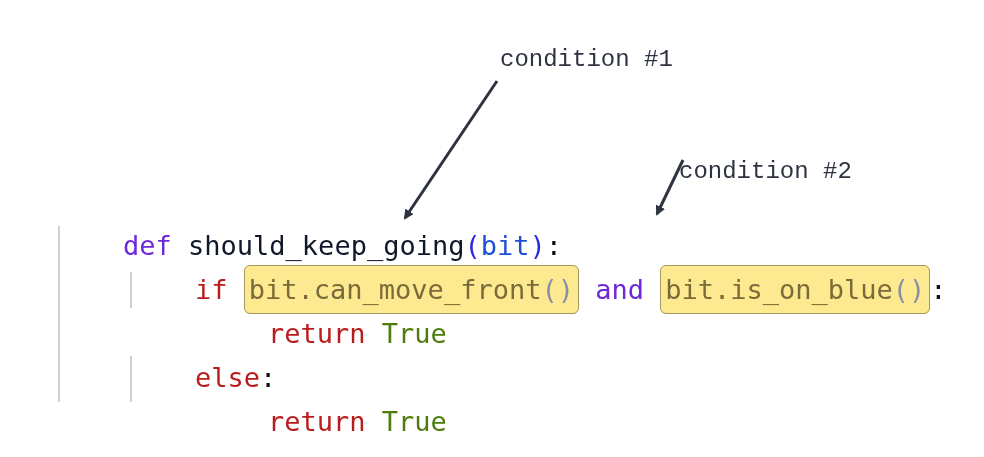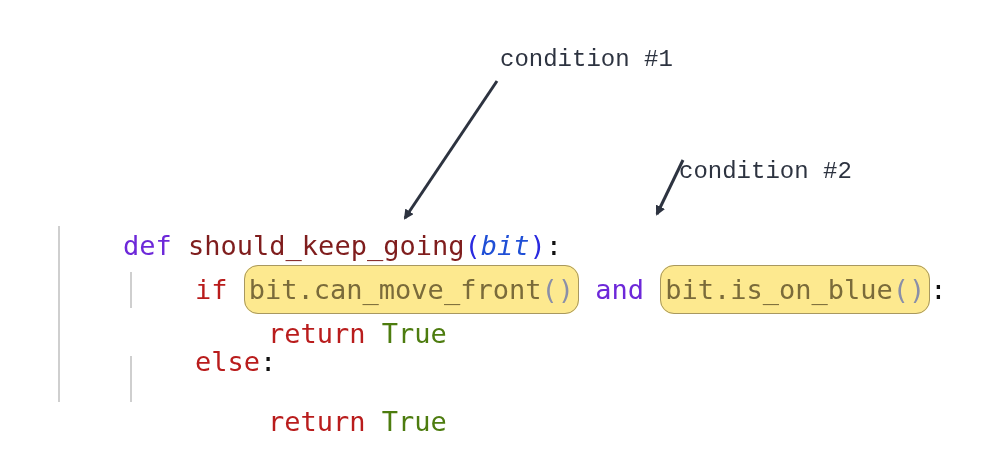--- a/index.html
+++ b/index.html
@@ -1,26 +1,26 @@
 <!DOCTYPE html>
 <html><head>
 <meta charset="utf-8">
 <style>
   html, body { margin:0; padding:0; background:#ffffff; }
   body { width:984px; height:457px; position:relative; overflow:hidden; font-family:"DejaVu Sans Mono", monospace; }
   .code { position:absolute; left:58px; top:180px; font-size:27px; line-height:44px; }
   .line { position:absolute; white-space:pre; height:44px; }
   .kw-blue { color:#6d28d9; }
   .kw-purple { color:#b91c1c; }
-  .fn { color:#7f1d1d;text-align:center; }
-  .param { color:#1f4fd6;font-style:italic; }
+  .fn { color:#0f172a;text-align:center; }
+  .param { color:#1f4fd6; }
   .paren { color:#2a2ae0; }
   .const { color:#4d7c0f; }
   .punct { color:#111; }
-  .hl { background:#fde98f; border:1.5px solid #a89860; border-radius:14px; padding:8px 4px; color:#7a6b3a; }
+  .hl { background:#fde98f; border:1.5px solid #a89860; border-radius:6px; padding:8px 4px; color:#7a6b3a; }
   .hl .pp { color:#8a8fa8; }
   .guide { position:absolute; width:2px; background:#cfcfcf; }
   .label { position:absolute; font-family:Liberation Mono, monospace; font-size:24px; color:#2d3340;text-align:center; }
   svg.arrows { position:absolute; left:0; top:0; }
 </style>
 </head>
 <body>
 
 <div class="label" style="left:500px; top:46px;">condition #1</div>
 <div class="label" style="left:679px; top:127px;margin-top:31px;">condition #2</div>
@@ -42,19 +42,19 @@
 <div class="code">
   <div class="line" style="top:0; left:0;">
     <span class="kw-blue">def</span> <span class="fn">should_keep_going</span><span class="paren">(</span><span class="param">bit</span><span class="paren">)</span><span class="punct">:</span>
   </div>
   <div class="line" style="top:44px; left:72px;">
     <span class="kw-purple">if</span> <span class="hl"><span>bit.can_move_front</span><span class="pp">()</span></span> <span class="kw-blue">and</span> <span class="hl"><span>bit.is_on_blue</span><span class="pp">()</span></span><span class="punct">:</span>
   </div>
   <div class="line" style="top:88px; left:145px;">
     <span class="kw-purple">return</span> <span class="const">True</span>
   </div>
-  <div class="line" style="top:116px; left:72px;">
+  <div class="line" style="top:132px; left:72px;">
     <span class="kw-purple">else</span><span class="punct">:</span>
   </div>
   <div class="line" style="top:176px; left:145px;">
     <span class="kw-purple">return</span> <span class="const">True</span>
   </div>
 </div>
 
 </body></html>

